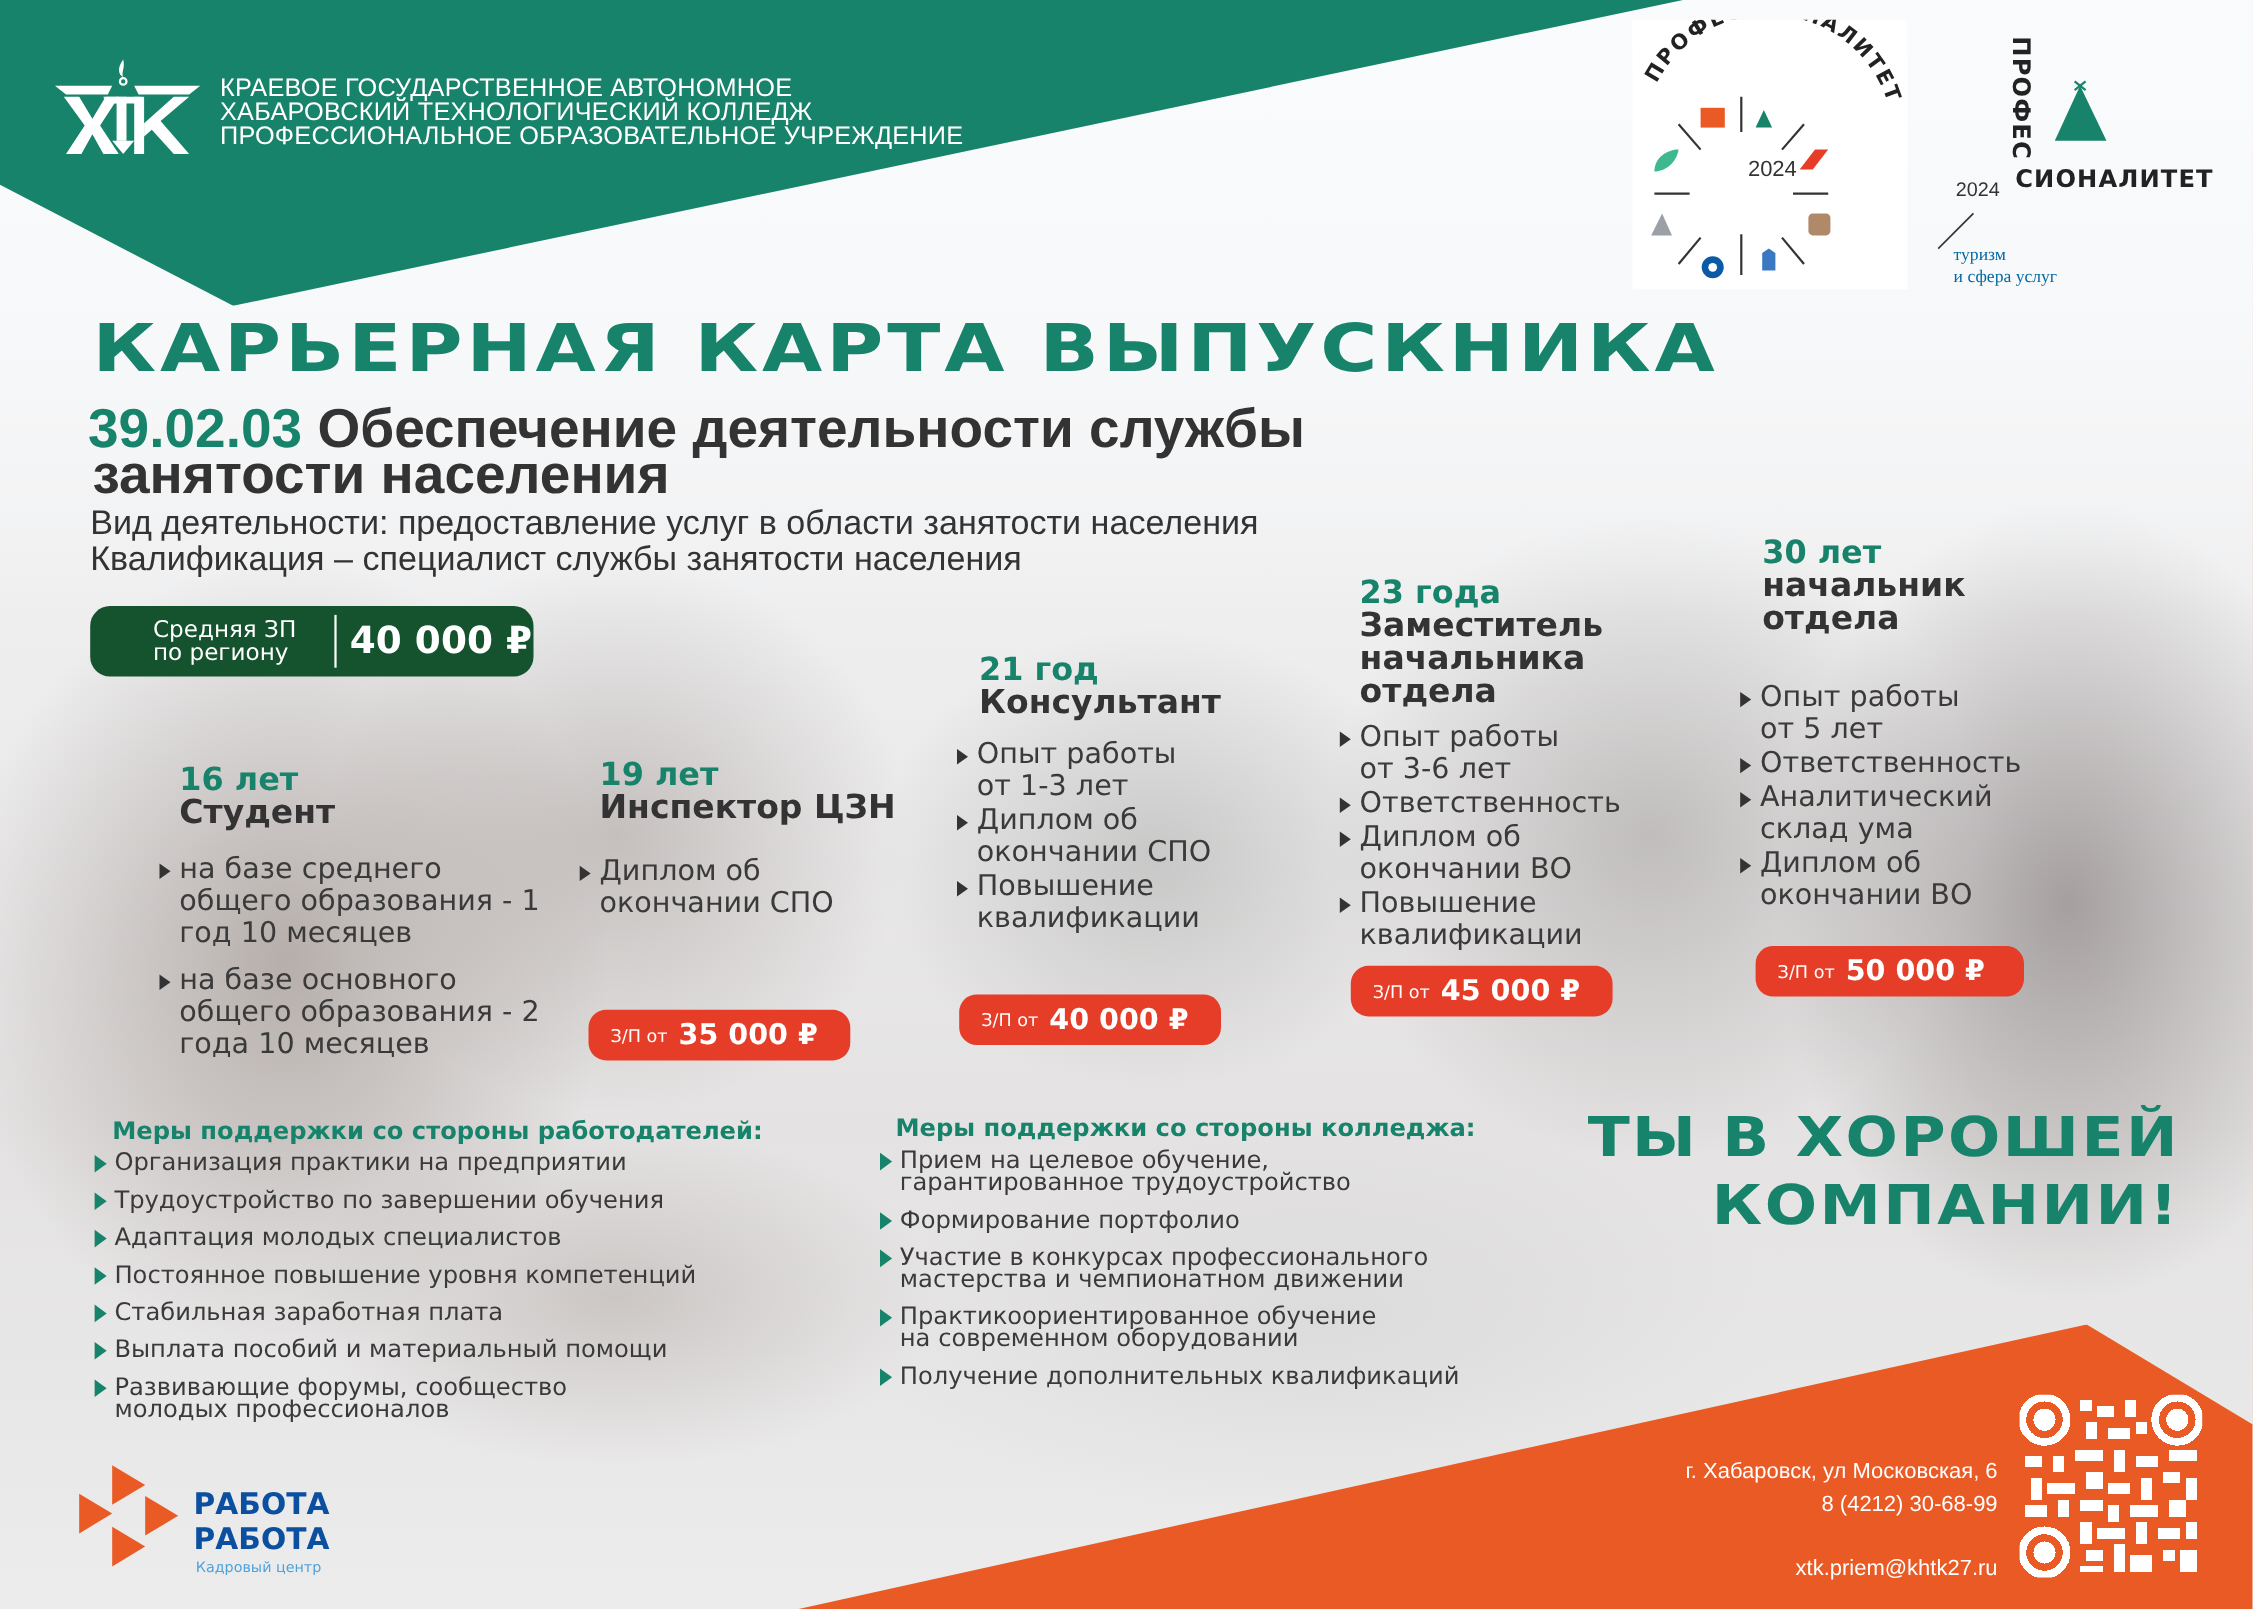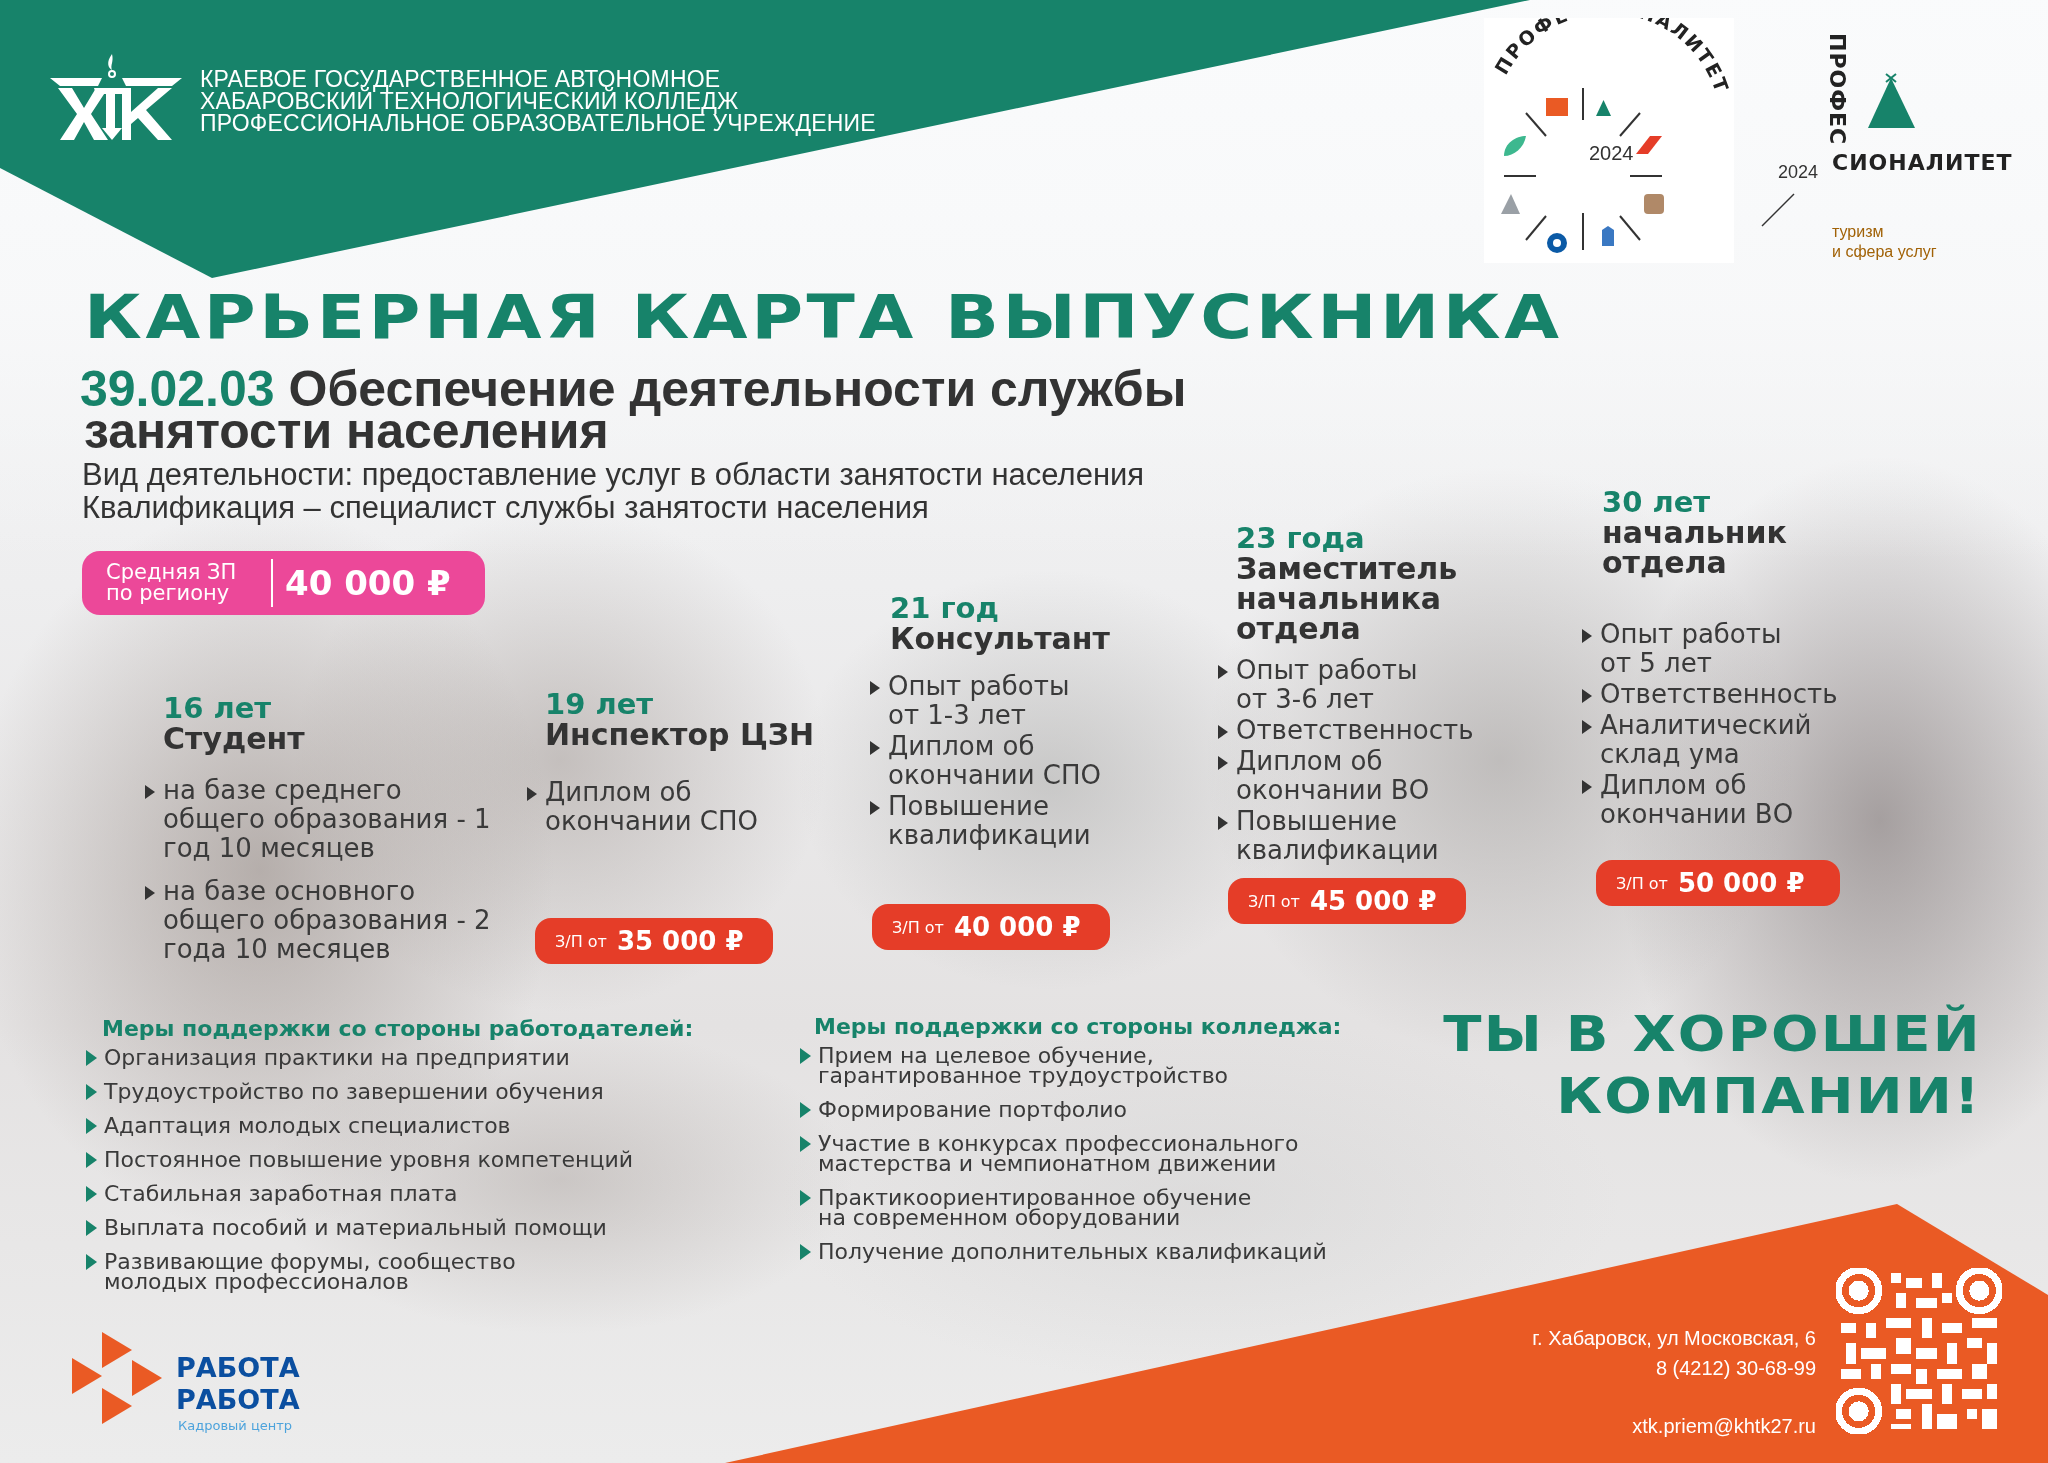--- a/index.html
+++ b/index.html
@@ -49,22 +49,22 @@
     transform: scaleX(1.0); transform-origin: left top;
   }
   .org-name div { white-space: nowrap; }
 
   .prof-badge {
     position: absolute; left: 1484px; top: 18px; width: 250px; height: 245px;
     background: #ffffff;
   }
   .prof-logo2 { position: absolute; left: 1760px; top: 28px; width: 270px; height: 240px; }
   .prof-sub {
-    position: absolute; left: 1832px; top: 222px;
-    font-family: Liberation Sans, sans-serif; font-size: 16px; line-height: 20px; color: #a16207;
+    position: absolute; left: 1776px; top: 222px;
+    font-family: Liberation Serif, serif; font-size: 16px; line-height: 20px; color: #0369a1;
   }
 
   
   .main-title {
     position: absolute; left: 84px; top: 282px;
     font-family: "DejaVu Sans", sans-serif; font-weight: bold;
     font-size: 60px; color: #17836a; letter-spacing: 3px; white-space: nowrap;
     transform: scaleX(1.18); transform-origin: left top;
   }
   .spec-title {
@@ -74,22 +74,22 @@
   }
   .spec-title .code { color: #17836a; }
   .spec-line2 { padding-left: 4px; }
   .activity {
     position: absolute; left: 82px; top: 458px;
     font-family: "Liberation Sans", sans-serif; font-size: 31px; line-height: 33px; color: #333;
   }
 
   .avg-pill {
     position: absolute; left: 82px; top: 551px; width: 403px; height: 64px;
-    background: #ec4899; border-radius: 18px; color: #fff;
-    display: flex; align-items: center;
+    background: #14532d; border-radius: 18px; color: #fff;
+    display: flex; align-items: center; padding-left: 33px;
   }
   .avg-pill .lbl { font-size: 21px; line-height: 21px; padding-left: 24px; width: 185px; }
   .avg-pill .sep { width: 2px; height: 48px; background: #fff; margin: 0 12px 0 4px; }
   .avg-pill .val { font-weight: bold; font-size: 34px; }
 
   
   .step { position: absolute; }
   .step .age {
     font-weight: bold; color: #17836a; font-size: 29px; line-height: 32px;
   }

